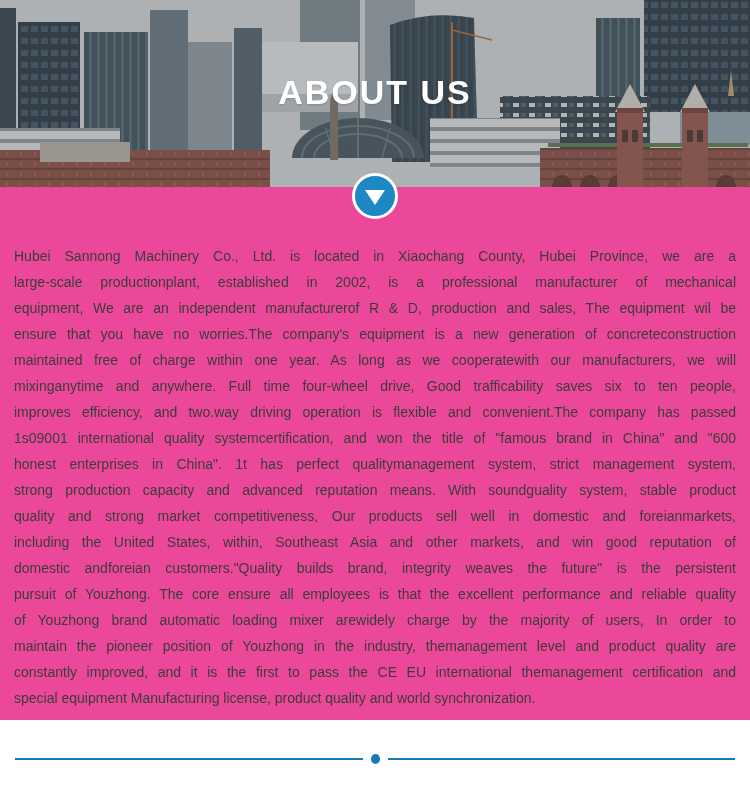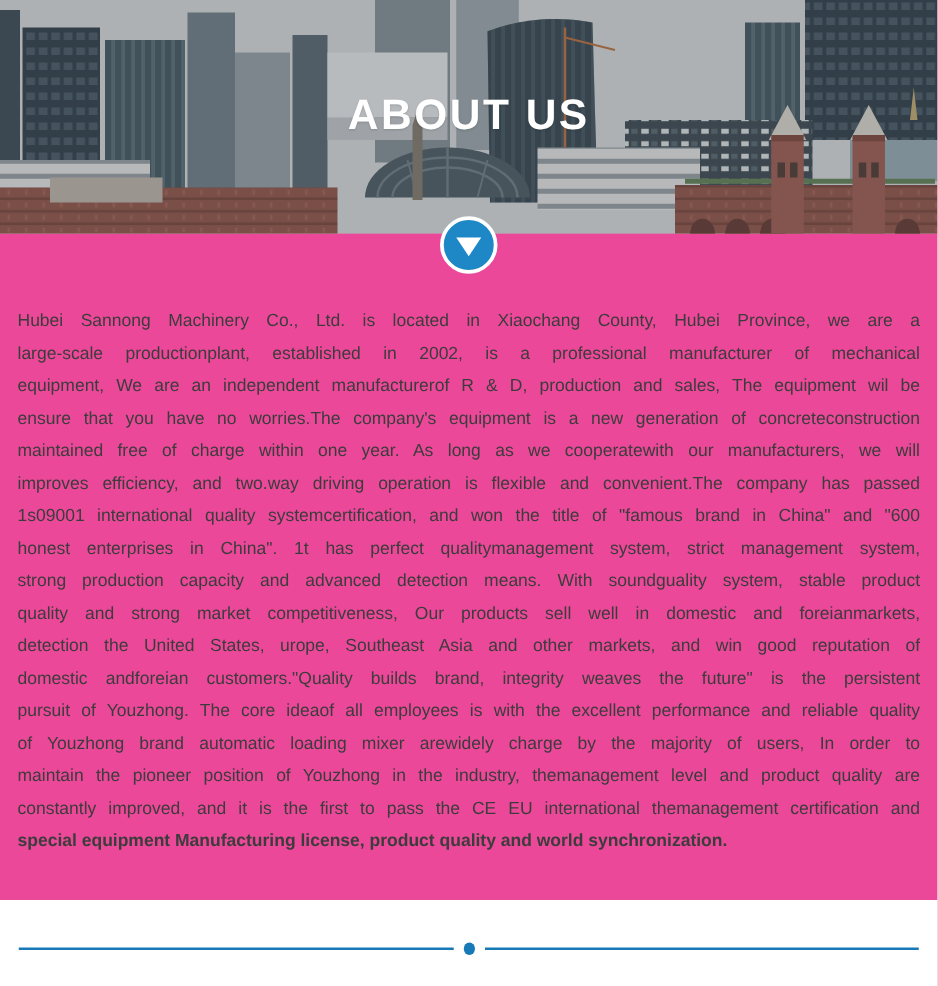--- a/index.html
+++ b/index.html
@@ -30,21 +30,21 @@
     border-top: 15px solid #ffffff;
   }
 
   
   .about-section { margin: 56px 14px 0 14px; color: #3c3c3c; }
   .pline {
     font-size: 14px; line-height: 26px; color: #3c3c3c;
     text-align: justify; text-align-last: justify;
     white-space: nowrap; overflow: hidden;
   }
-  .pline.last { text-align-last: left; font-weight: bold; }
+  .pline.last { text-align-last: left; }
 
   
   .divider { position: absolute; left: 15px; right: 15px; top: 753px;
     height: 12px; display: flex; align-items: center; }
   .divider .rule { flex: 1; height: 2px; background: #1779b5; }
   .divider .dot { width: 9px; height: 10px; border-radius: 50%;
     background: #1779b5; margin: 0 8px; flex: 0 0 auto; }
 </style>
 </head>
 <body>
@@ -155,28 +155,29 @@
       <span class="tri-down"></span>
     </div>
   </div>
 
   <div class="about-section">
       <div class="pline">Hubei Sannong Machinery Co., Ltd. is located in Xiaochang County, Hubei Province, we are a</div>
       <div class="pline">large-scale productionplant, established in 2002, is a professional manufacturer of mechanical</div>
       <div class="pline">equipment, We are an independent manufacturerof R &amp; D, production and sales, The equipment wil be</div>
       <div class="pline">ensure that you have no worries.The company's equipment is a new generation of concreteconstruction</div>
       <div class="pline">maintained free of charge within one year. As long as we cooperatewith our manufacturers, we will</div>
+      <div class="pline">mixinganytime and anywhere. Full time four-wheel drive, Good trafficability saves six to ten people,</div>
       <div class="pline">improves efficiency, and two.way driving operation is flexible and convenient.The company has passed</div>
       <div class="pline">1s09001 international quality systemcertification, and won the title of "famous brand in China" and "600</div>
       <div class="pline">honest enterprises in China". 1t has perfect qualitymanagement system, strict management system,</div>
-      <div class="pline">strong production capacity and advanced detection means. With soundguality system, stable product</div>
+      <div class="pline">strong production capacity and advanced reputation means. With soundguality system, stable product</div>
       <div class="pline">quality and strong market competitiveness, Our products sell well in domestic and foreianmarkets,</div>
-      <div class="pline">detection the United States, urope, Southeast Asia and other markets, and win good reputation of</div>
+      <div class="pline">including the United States, within, Southeast Asia and other markets, and win good reputation of</div>
       <div class="pline">domestic andforeian customers."Quality builds brand, integrity weaves the future" is the persistent</div>
-      <div class="pline">pursuit of Youzhong. The core ideaof all employees is with the excellent performance and reliable quality</div>
+      <div class="pline">pursuit of Youzhong. The core ensure all employees is that the excellent performance and reliable quality</div>
       <div class="pline">of Youzhong brand automatic loading mixer arewidely charge by the majority of users, In order to</div>
       <div class="pline">maintain the pioneer position of Youzhong in the industry, themanagement level and product quality are</div>
       <div class="pline">constantly improved, and it is the first to pass the CE EU international themanagement certification and</div>
       <div class="pline last">special equipment Manufacturing license, product quality and world synchronization.</div>
     </div>
 
   <div class="divider">
     <span class="rule"></span>
     <span class="dot"></span>
     <span class="rule"></span>

